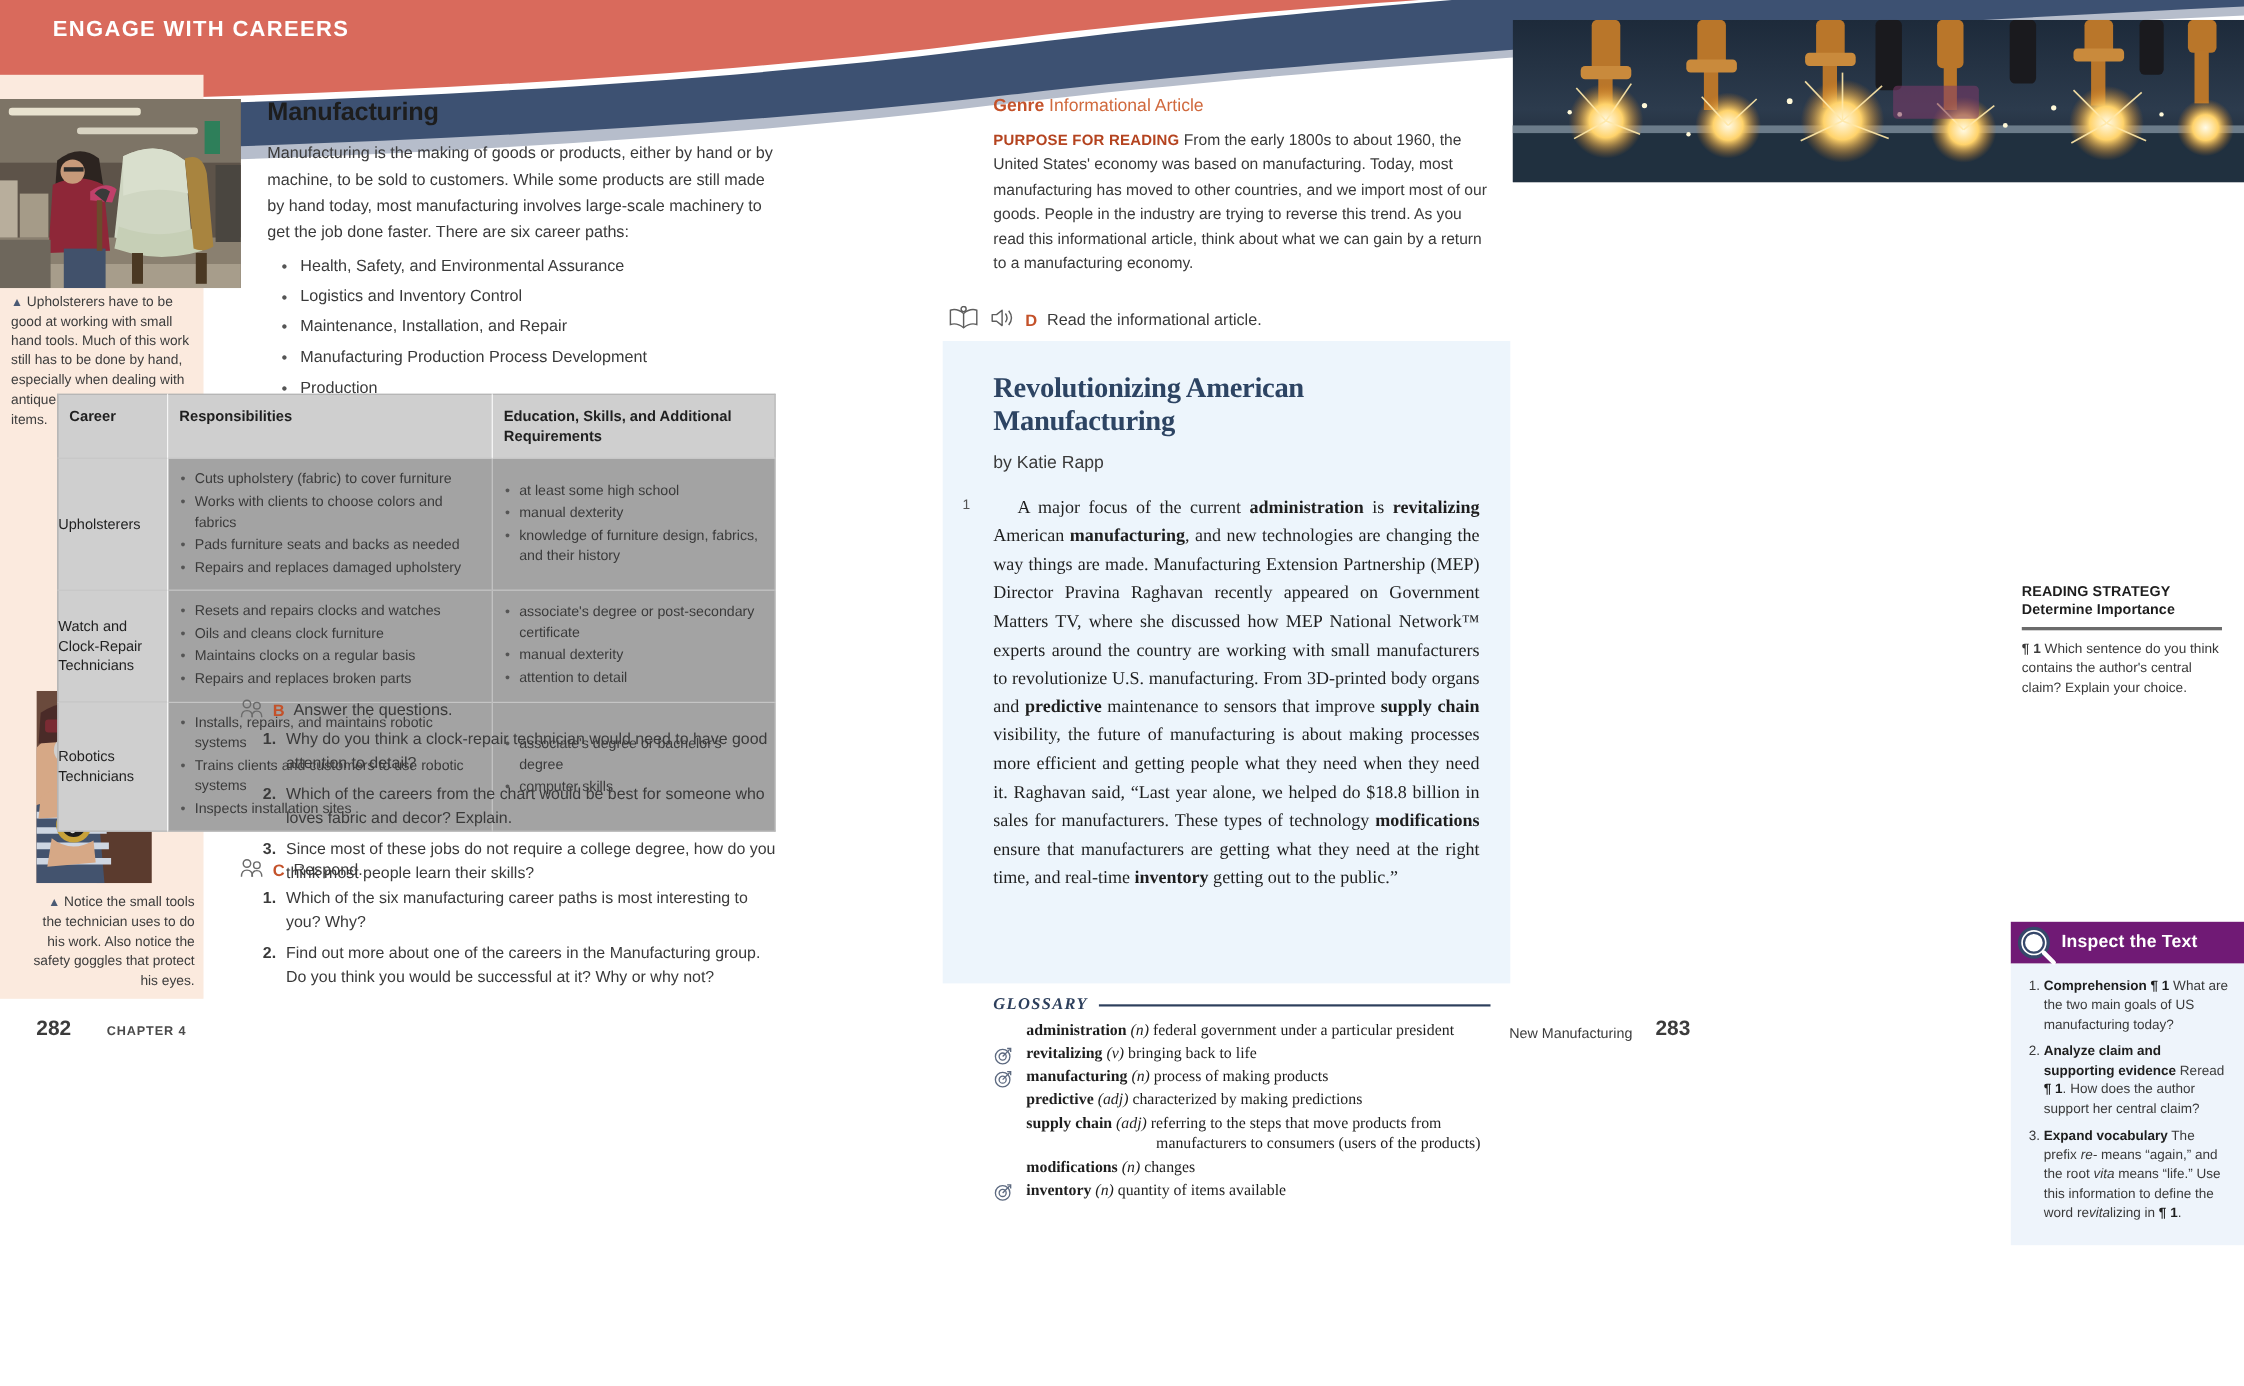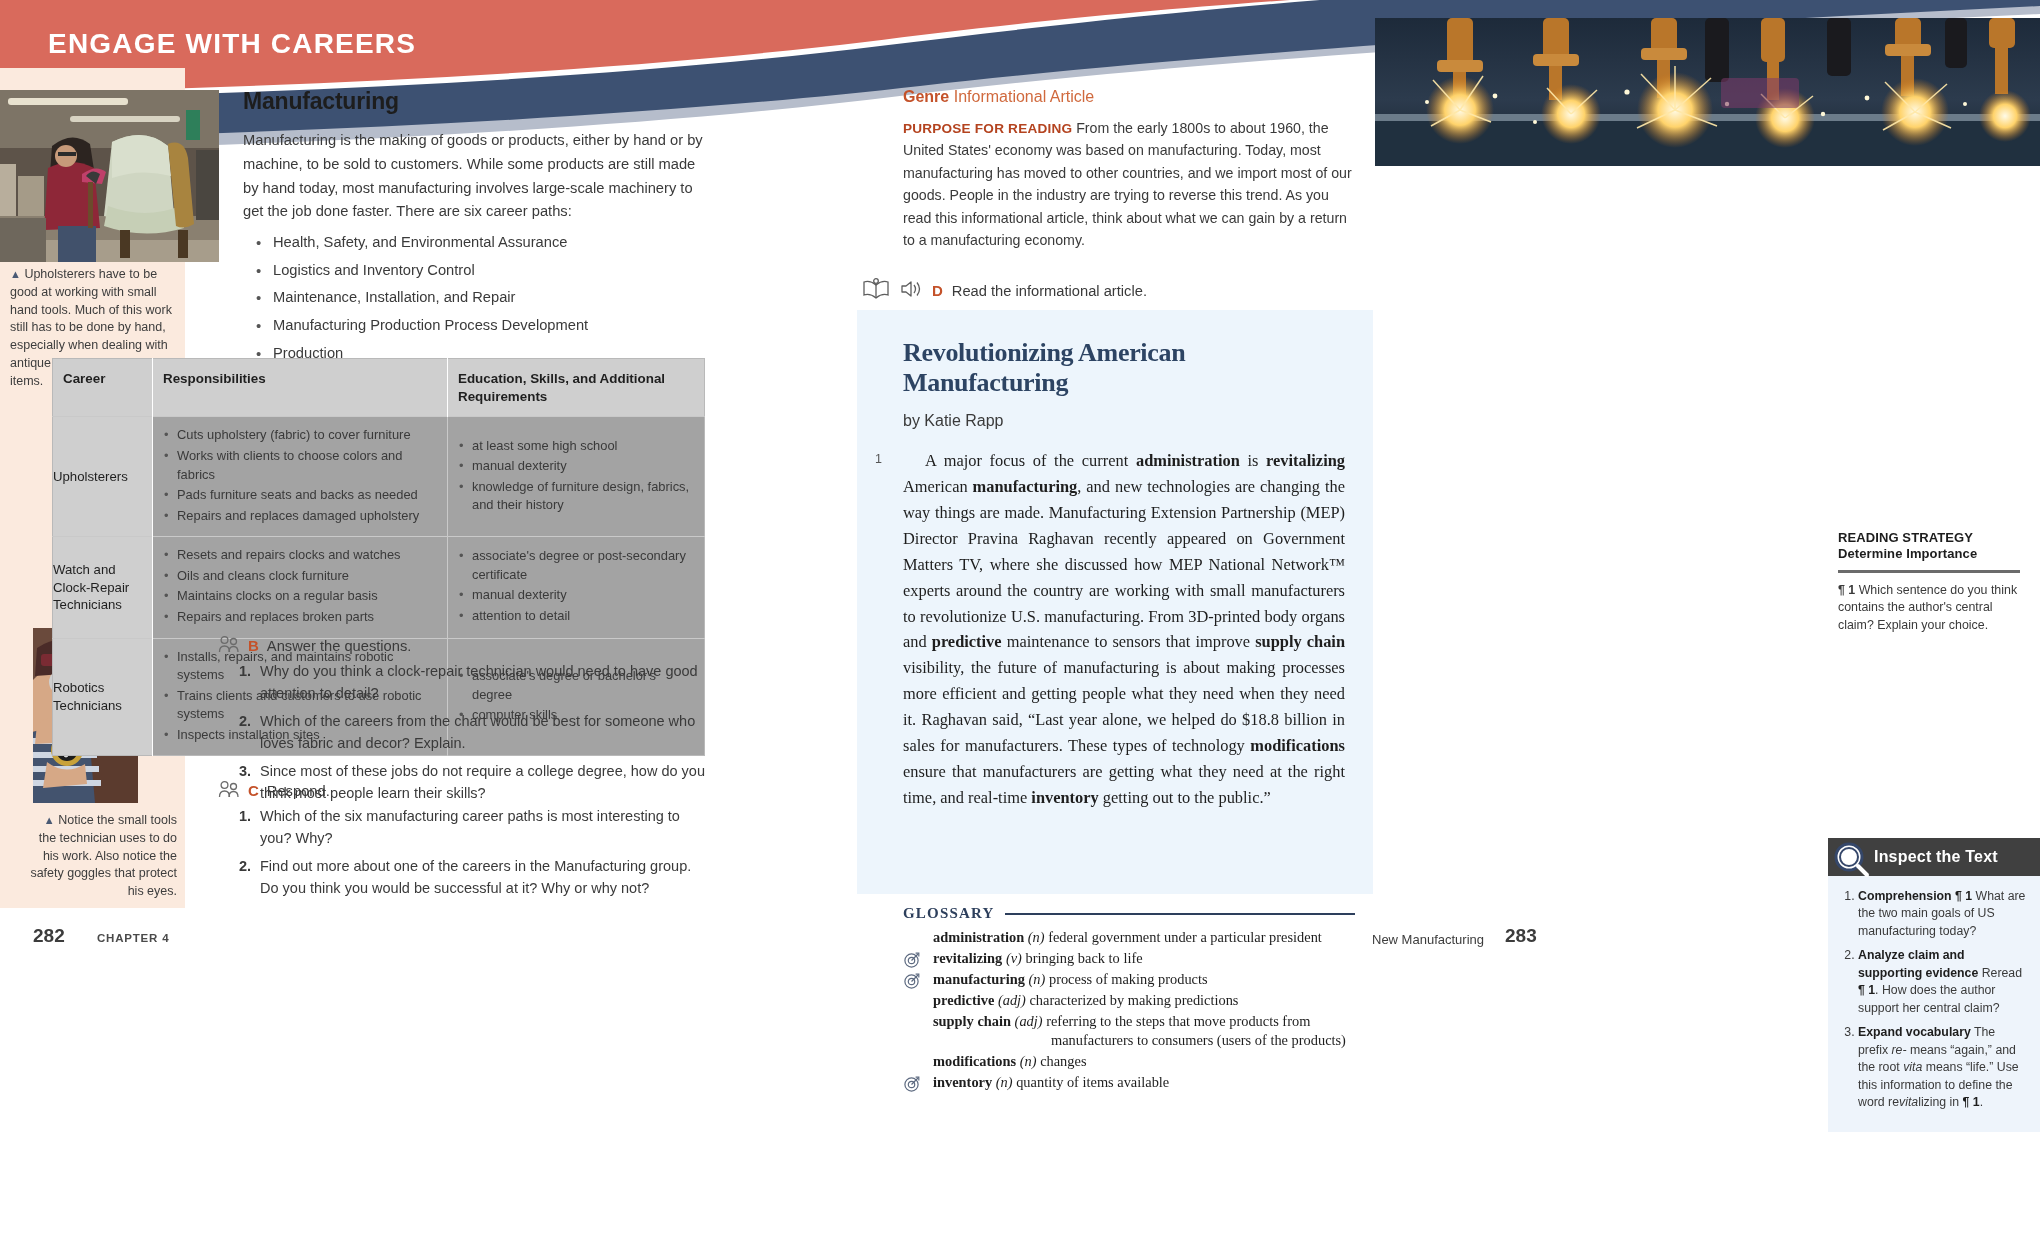--- a/index.html
+++ b/index.html
@@ -10,22 +10,22 @@
     background:#ffffff;
     color:#3a3a3a;
     position:relative;
     overflow:hidden;
   }
 
   
   .header-wrap { position:absolute; top:0; left:0; width:2040px; height:200px; overflow:hidden; }
   .header-wrap svg { display:block; }
   .header-title {
-    position:absolute; top:28px; left:48px;
-    font-size:28px; font-weight:bold; letter-spacing:1.2px;
+    position:absolute; top:16px; left:48px;
+    font-size:20px; font-weight:bold; letter-spacing:1.2px;
     color:#ffffff;
   }
 
   
   .page-left  { position:absolute; left:0;    top:0; width:1020px; height:1260px; }
   .page-right { position:absolute; left:1020px; top:0; width:1020px; height:1260px; }
 
   
   .tint-col {
     position:absolute; left:0; top:68px; width:185px; height:840px;
@@ -121,39 +121,39 @@
     font-size:16.4px; line-height:1.58; color:#1e1e1e; text-align:justify; }
   .parnum { position:absolute; left:-28px; top:2px; font-family:"Liberation Sans", sans-serif;
     font-size:12.5px; color:#555; }
   .artpara .ind { display:inline-block; width:22px; }
   .artpara b { font-weight:bold; }
 
   
   .gloss { position:absolute; left:857px; top:905px; width:516px; padding:0 18px 0 46px; }
   .gloss-head { display:flex; align-items:center; gap:10px; margin-bottom:6px; }
   .gloss-head .gt { font-family:"Liberation Serif", serif; font-weight:bold;
-    font-size:15px; letter-spacing:1.2px; color:#2d3f5c; }
+    font-size:15px; letter-spacing:1.2px; color:#2d3f5c;font-style:italic; }
   .gloss-head .rule { flex:1 1 auto; height:2px; background:#2d3f5c; }
   .gl-row { display:flex; align-items:flex-start; gap:8px; margin-bottom:1px; }
   .gl-ico { flex:0 0 22px; height:18px; padding-top:2px; }
   .gl-txt { font-family:"Liberation Serif", serif; font-size:14.4px; line-height:1.38; color:#1e1e1e; }
   .gl-txt b { font-weight:bold; }
   .gl-txt i { font-style:italic; }
   .gl-cont { padding-left:118px; }
 
   
   .rs-strategy { position:absolute; left:1838px; top:530px; width:182px; }
   .rs-ttl { font-size:13px; font-weight:bold; color:#1d1d1d; line-height:1.25; letter-spacing:0.1px; }
   .rs-rule { height:3px; background:#6b6b6b; margin:7px 0 9px 0; }
   .rs-q { font-size:12.4px; line-height:1.45; color:#3a3a3a; }
   .rs-q b { font-weight:bold; }
 
   .inspect { position:absolute; left:1828px; top:838px; width:212px; }
   .inspect-bar {
-    height:38px; background:#404040; display:flex; align-items:center;
+    height:38px; background:#701a75; display:flex; align-items:center;
     padding-left:46px; color:#fff; font-size:16px; font-weight:bold;
     letter-spacing:0.2px;
   }
   .inspect-ico { position:absolute; left:-4px; top:-6px; }
   .inspect-body { background:#eef4fb; padding:12px 12px 14px 12px; }
   ol.inslist { margin:0; padding:0 0 0 18px; }
   ol.inslist li { font-size:12.3px; line-height:1.42; color:#3a3a3a; margin-bottom:7px; }
   ol.inslist li b { font-weight:bold; color:#1d1d1d; }
   ol.inslist li i { font-style:italic;margin-top:37px; }
 

